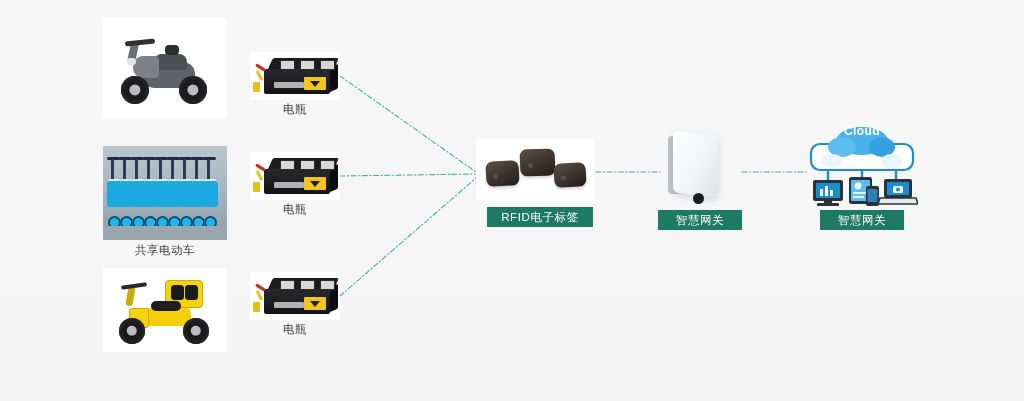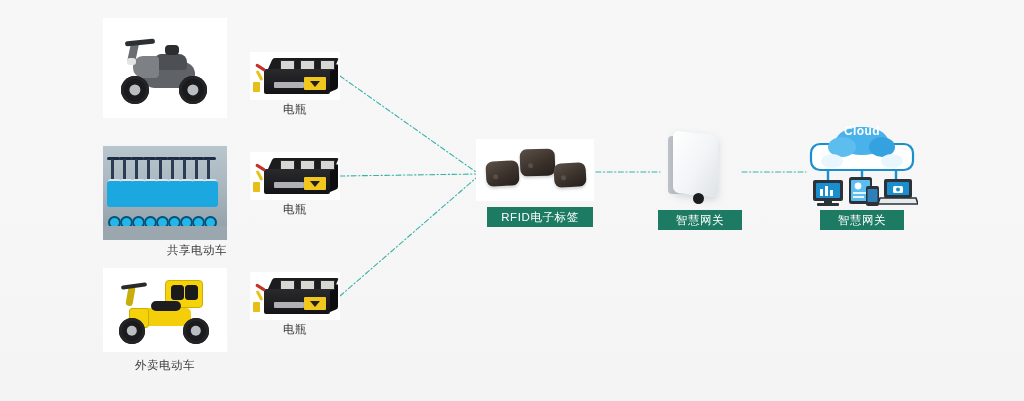--- a/index.html
+++ b/index.html
@@ -329,37 +329,36 @@
       <div class="bike-unit" style="left:100px;">
           <div class="hbar"></div>
           <div class="stem"></div>
           <div class="fender"></div>
           <div class="frame"></div>
           <div class="bw"></div>
         </div>
       <div class="abs" style="left:0; bottom:0; width:124px; height:14px; background:#9aa7ae;"></div>
     </div>
   </div>
-  <div class="caption" style="left:103px; top:243px; width:124px;text-align:right;">共享电动车</div>
+  <div class="caption" style="left:103px; top:243px; width:124px;">共享电动车</div>
 
   <div class="photo-card" style="left:103px; top:268px; width:124px; height:84px;">
     <div class="veh">
       <div class="dy-box" style="left:62px; top:12px; width:36px; height:26px; border-radius:4px;"></div>
       <div class="dy-box" style="left:68px; top:17px; width:11px; height:13px; background:#1a1a1a; border-color:#1a1a1a;"></div>
       <div class="dy-box" style="left:82px; top:17px; width:11px; height:13px; background:#1a1a1a; border-color:#1a1a1a;"></div>
       <div class="sc-body" style="left:36px; top:40px; width:52px; height:18px; background:#f3ce09; border-radius:5px;"></div>
       <div class="sc-body" style="left:48px; top:33px; width:30px; height:10px; background:#1d1d1f; border-radius:5px;"></div>
       <div class="dy-box" style="left:26px; top:40px; width:18px; height:18px;"></div>
       <div class="sc-body" style="left:24px; top:18px; width:7px; height:20px; background:#c9ad08; transform:rotate(10deg); border-radius:3px;"></div>
       <div class="sc-body" style="left:18px; top:16px; width:26px; height:4px; background:#2a2a2c; border-radius:3px; transform:rotate(-8deg);"></div>
       <div class="wheel" style="left:16px; top:50px; width:26px; height:26px;"></div>
       <div class="wheel" style="left:80px; top:50px; width:26px; height:26px;"></div>
     </div>
   </div>
-  <div class="caption" style="left:103px; top:358px; width:124px;">外卖电动车</div>
 
   <div class="batt-card" style="left:250px; top:52px; width:90px; height:48px;">
     <div class="batt" style="left:14px; top:6px;">
       <div class="batt-side"></div>
       <div class="batt-top"></div>
       <div class="batt-cap" style="left:16px;"></div>
       <div class="batt-cap" style="left:36px;"></div>
       <div class="batt-cap" style="left:56px;"></div>
       <div class="batt-front">
         <div class="batt-label"></div>

